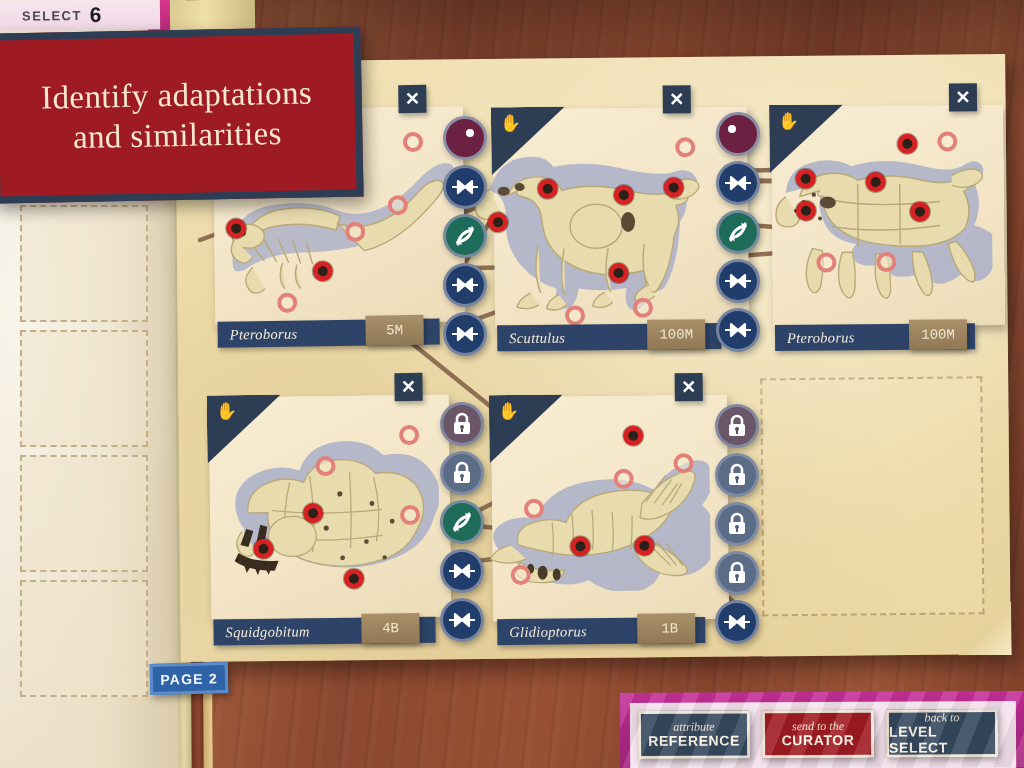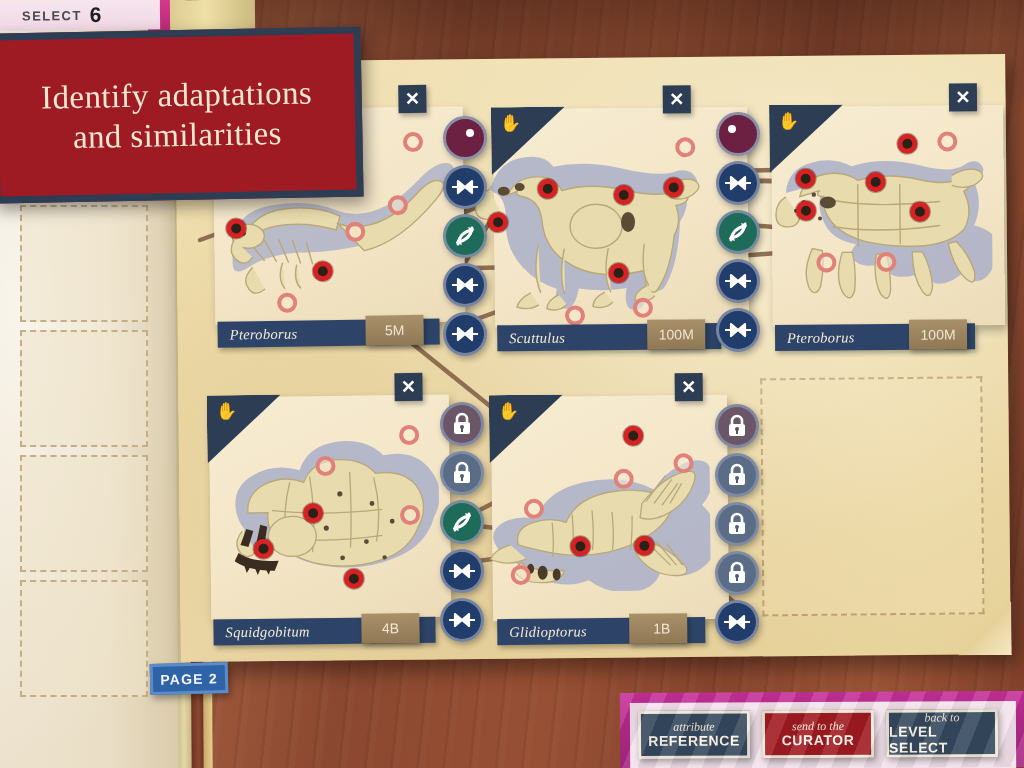--- a/index.html
+++ b/index.html
@@ -114,21 +114,21 @@
     box-shadow:2px 3px 5px rgba(0,0,0,.3);
     display:flex; align-items:center;
   }
   .name-bar .nm{
     color:#f3ead8; font-style:italic; font-size:14.5px; padding-left:12px;
     font-family:"Liberation Serif", serif; letter-spacing:.3px; white-space:nowrap;
   }
   .size-tag{
     position:absolute; height:30px; min-width:58px; padding:0 10px;
     background:linear-gradient(180deg,#a8906a,#8f7854);
-    color:#f0e6cf; font-size:14px; font-family:Liberation Sans, sans-serif;
+    color:#f0e6cf; font-size:14px; font-family:Liberation Mono, monospace;
     display:flex; align-items:center; justify-content:center;
     box-shadow:2px 3px 5px rgba(0,0,0,.28);
   }
 
   
   .fossil{ position:absolute; }
   .fossil svg{ display:block; }
 
   
   .node{ position:absolute; width:20px; height:20px; border-radius:50%; cursor:pointer; }
@@ -506,21 +506,21 @@
     <div class="node off" style="left:182px; top:58px;"></div>
     <div class="node off" style="left:122px; top:73px;"></div>
     <div class="node off" style="left:32px;  top:102px;"></div>
     <div class="node on" style="left:78px;  top:140px;"></div>
     <div class="node on" style="left:142px; top:140px;"></div>
     <div class="node off" style="left:18px;  top:168px;"></div>
     <div class="close-btn" style="left:184px; top:-22px;">✕</div>
     <div class="name-bar" style="left:4px; top:222px; width:208px;">
       <span class="nm">Glidioptorus</span>
     </div>
-    <div class="size-tag" style="left:136px; top:218px;padding-left:17px;">1B</div>
+    <div class="size-tag" style="left:144px; top:218px;padding-left:17px;">1B</div>
   </div>
 
   <div class="trait-col" style="left:443px; top:116px;">
     <div class="trait maroon" style="top:0px; left:0;">
       <svg width="30" height="30" viewBox="0 0 30 30">
           <circle cx="20" cy="10" r="4" fill="#fff"></circle>
         </svg>
     </div>
     <div class="trait blue" style="top:49px; left:0;">
       <svg width="30" height="18" viewBox="0 0 30 18">

